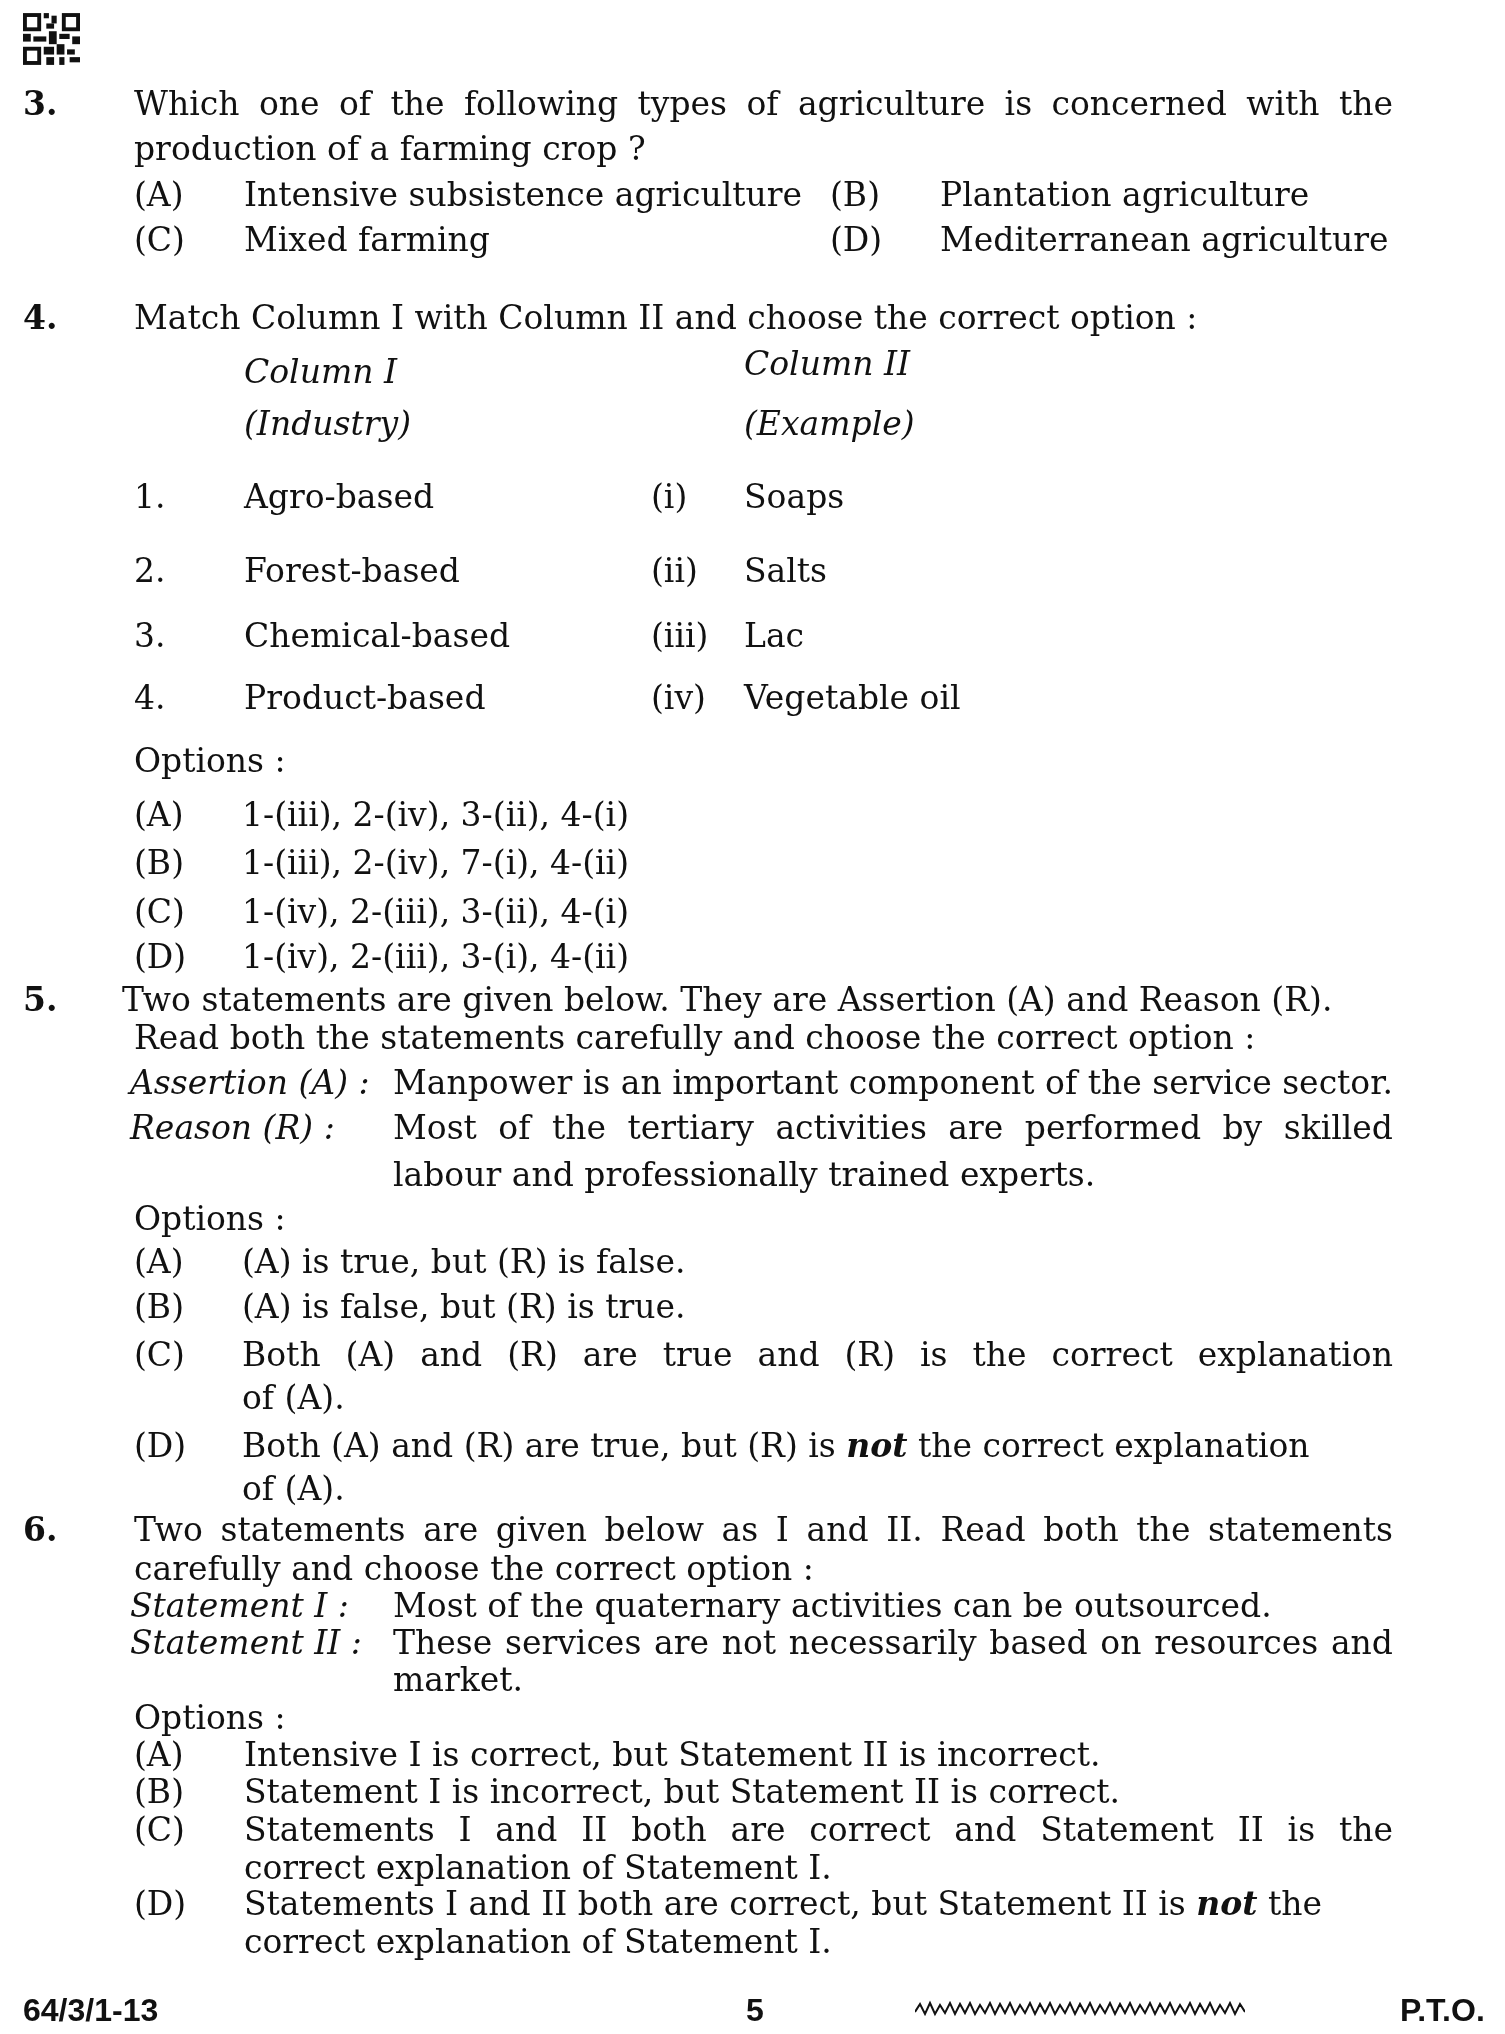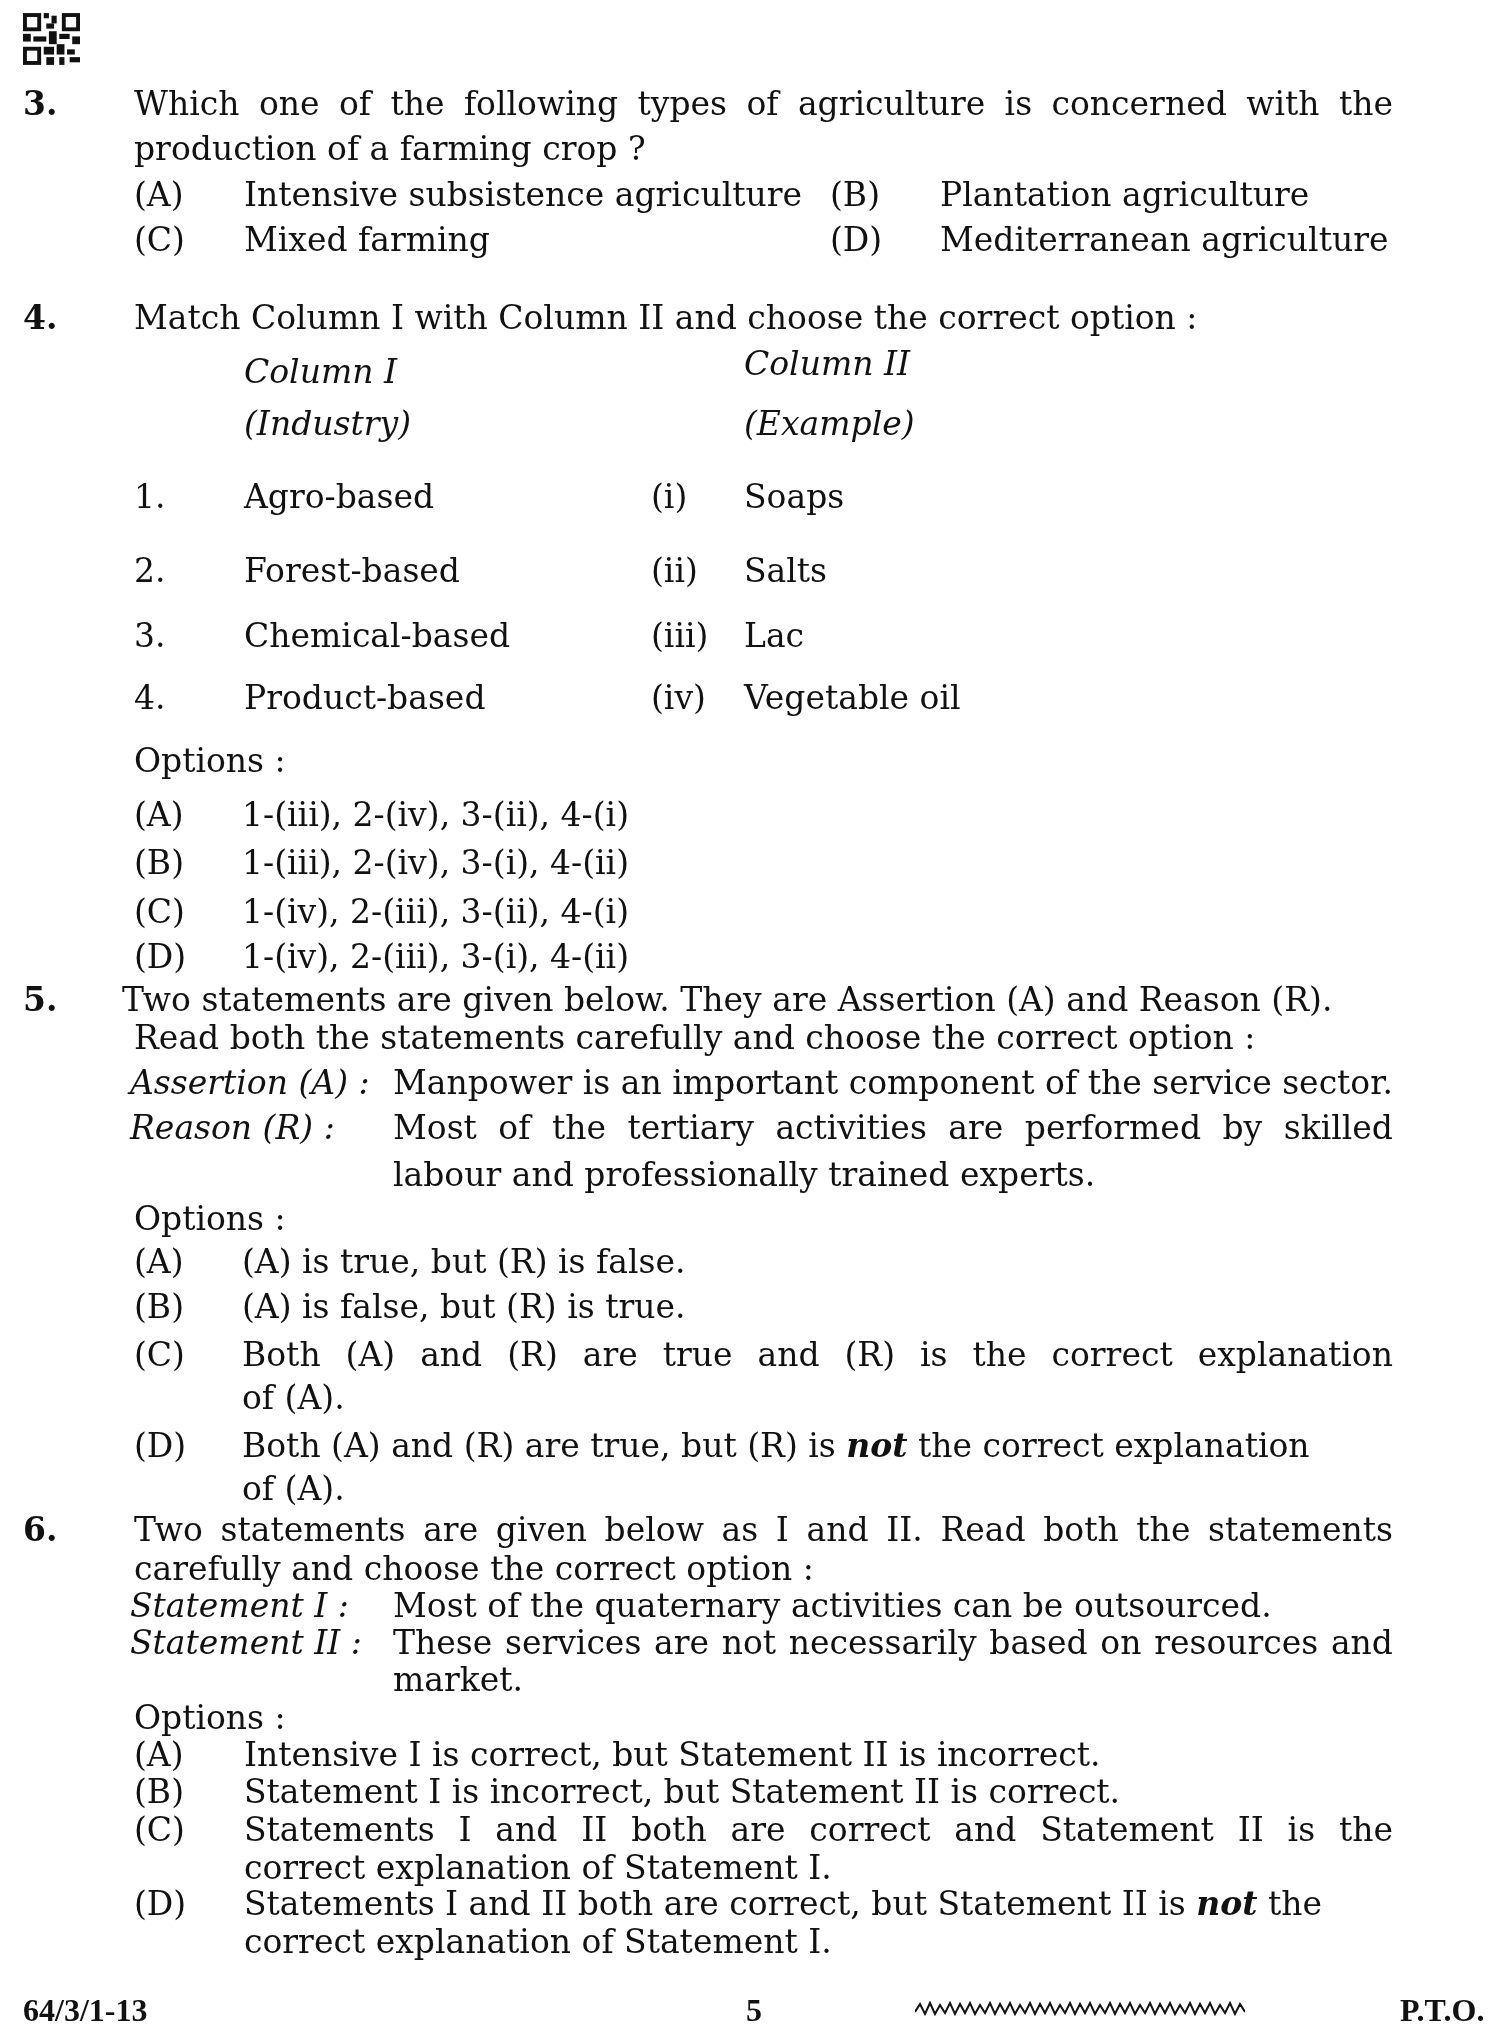--- a/index.html
+++ b/index.html
@@ -3,21 +3,21 @@
 <meta charset="utf-8">
 <style>
   html, body { margin:0; padding:0; background:#ffffff; }
   body { width:1505px; height:2034px; position:relative; overflow:hidden;
          font-family:"DejaVu Serif","Liberation Serif",serif; color:#111; }
   .t { position:absolute; white-space:nowrap; font-size:33px; line-height:40px; transform:translateY(-50%); }
   .num { font-weight:bold; }
   .it { font-style:italic; }
   .qr { position:absolute; left:23px; top:13px; width:57px; height:52px; }
   .justify { white-space:normal; text-align:justify; text-align-last:justify; }
-  .footer { position:absolute; top:2010px; transform:translateY(-50%); font-family:Liberation Serif, serif; font-size:32px; font-weight:bold; }
+  .footer { position:absolute; top:2010px; transform:translateY(-50%); font-family:Liberation Sans, sans-serif; font-size:32px; font-weight:bold; }
   .wave { position:absolute; left:915px; top:2000px; width:330px; height:18px; }
 </style>
 </head>
 <body>
 
 <svg class="qr" viewBox="0 0 22 20">
   <rect x="0" y="0" width="7" height="7" fill="#111"></rect>
     <rect x="1.5" y="1.5" width="4" height="4" fill="#fff"></rect>
   <rect x="15" y="0" width="7" height="7" fill="#111"></rect>
     <rect x="16.5" y="1.5" width="4" height="4" fill="#fff"></rect>
@@ -83,21 +83,21 @@
     <div class="t" style="left:134px;top:698px">4.</div>
     <div class="t" style="left:244px;top:698px">Product-based</div>
     <div class="t" style="left:651px;top:698px">(iv)</div>
     <div class="t" style="left:744px;top:698px">Vegetable oil</div>
   </div>
 
   <div class="t" style="left:134px;top:761px">Options :</div>
   <div class="t" style="left:134px;top:815px">(A)</div>
   <div class="t" style="left:242px;top:815px">1-(iii), 2-(iv), 3-(ii), 4-(i)</div>
   <div class="t" style="left:134px;top:863px">(B)</div>
-  <div class="t" style="left:242px;top:863px">1-(iii), 2-(iv), 3-(i), 4-(ii)</div>
+  <div class="t" style="left:242px;top:863px">1-(iii), 2-(iv), 7-(i), 4-(ii)</div>
   <div class="t" style="left:134px;top:912px">(C)</div>
   <div class="t" style="left:242px;top:912px">1-(iv), 2-(iii), 3-(ii), 4-(i)</div>
   <div class="t" style="left:134px;top:957px">(D)</div>
   <div class="t" style="left:242px;top:957px">1-(iv), 2-(iii), 3-(i), 4-(ii)</div>
 </div>
 
 <div>
   <div class="t num" style="left:23px;top:1000px">5.</div>
   <div class="t" style="left:122px;top:1000px">Two statements are given below. They are Assertion (A) and Reason (R).</div>
   <div class="t" style="left:134px;top:1038px">Read both the statements carefully and choose the correct option :</div>

